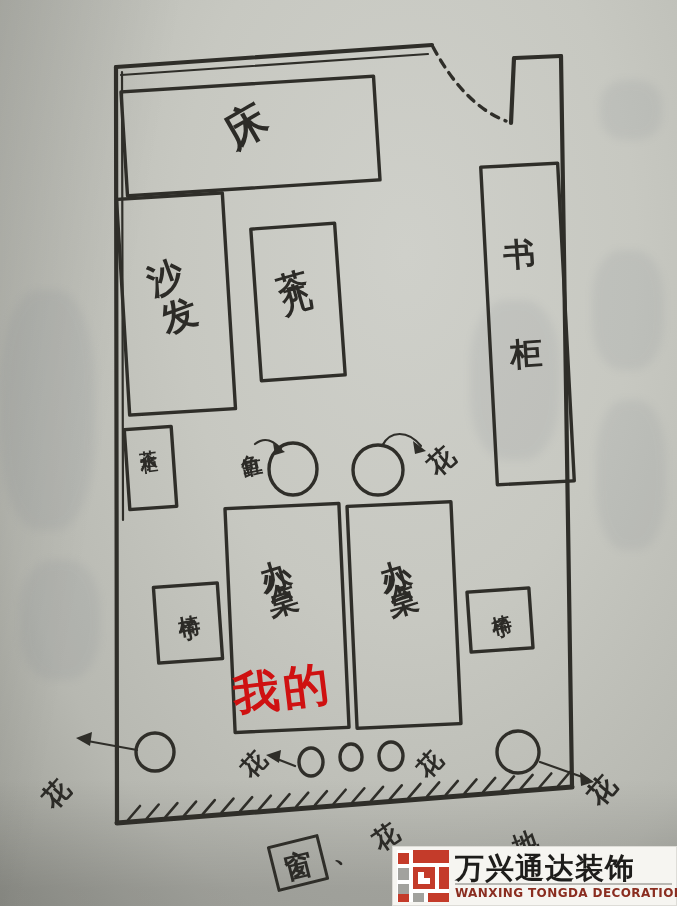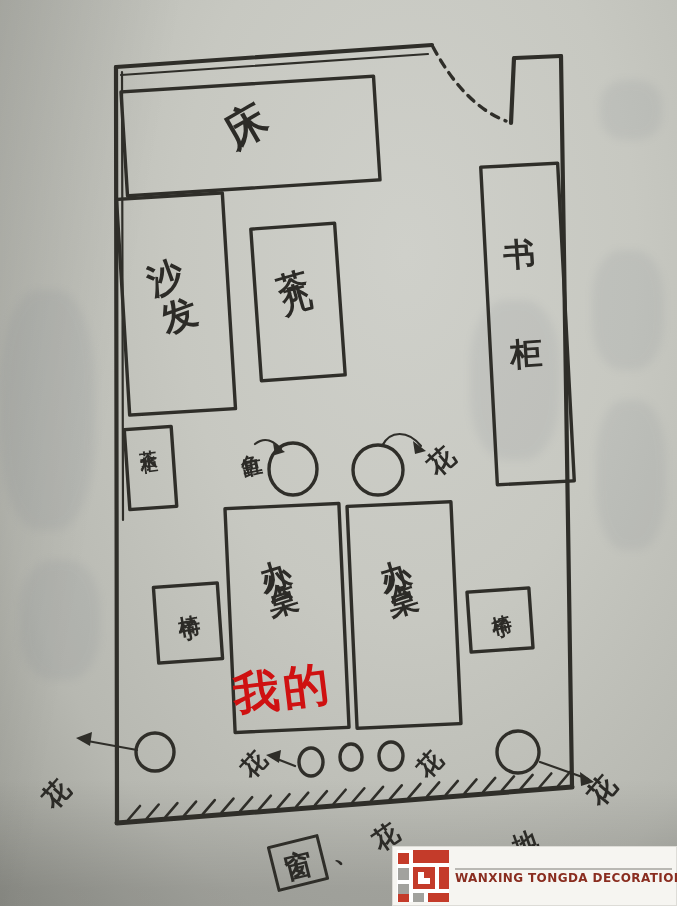--- a/index.html
+++ b/index.html
@@ -147,16 +147,17 @@
       <div style="left:16px;top:17px;width:22px;height:22px;background:#c43b2a;"></div>
       <div style="left:21px;top:22px;width:12px;height:12px;background:#fff;"></div>
       <div style="left:27px;top:22px;width:6px;height:6px;background:#c43b2a;"></div>
       <div style="left:42px;top:17px;width:10px;height:22px;background:#c43b2a;"></div>
       <div style="left:1px;top:50px;width:10px;height:2px;background:#c43b2a;"></div>
       <div style="left:1px;top:44px;width:11px;height:8px;background:#c43b2a;"></div>
       <div style="left:16px;top:43px;width:11px;height:9px;background:#a2a29e;"></div>
       <div style="left:31px;top:43px;width:21px;height:9px;background:#c43b2a;"></div>
     </div>
     <div class="wm-text">
+      <div class="wm-cn">万兴通达装饰</div>
       <div class="wm-en">WANXING TONGDA DECORATION</div>
     </div>
   </div>
 </div>
 
 </body></html>

